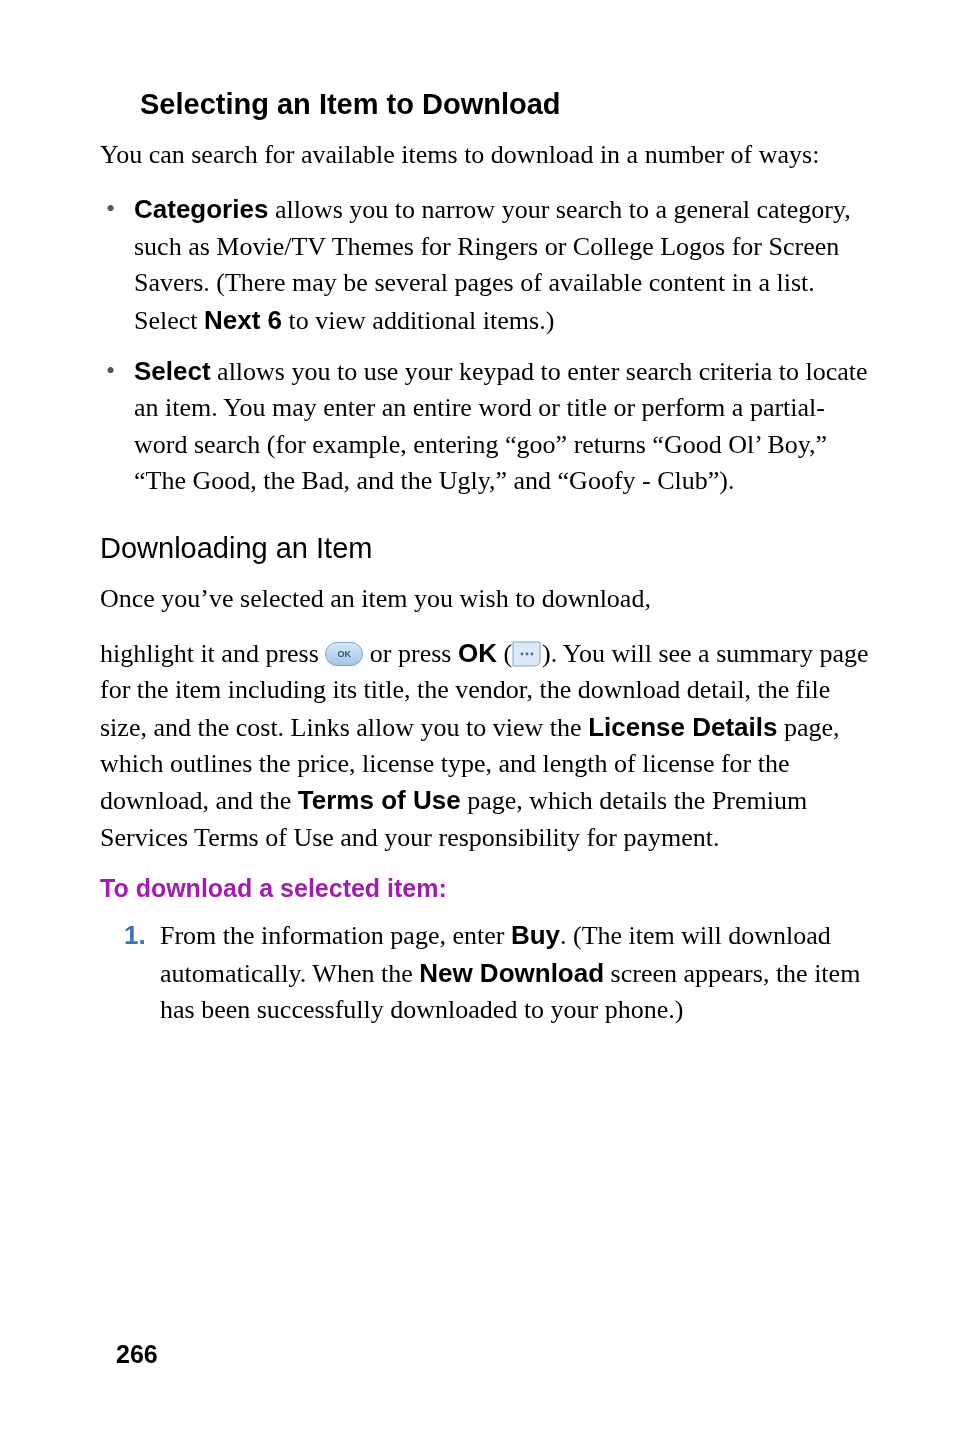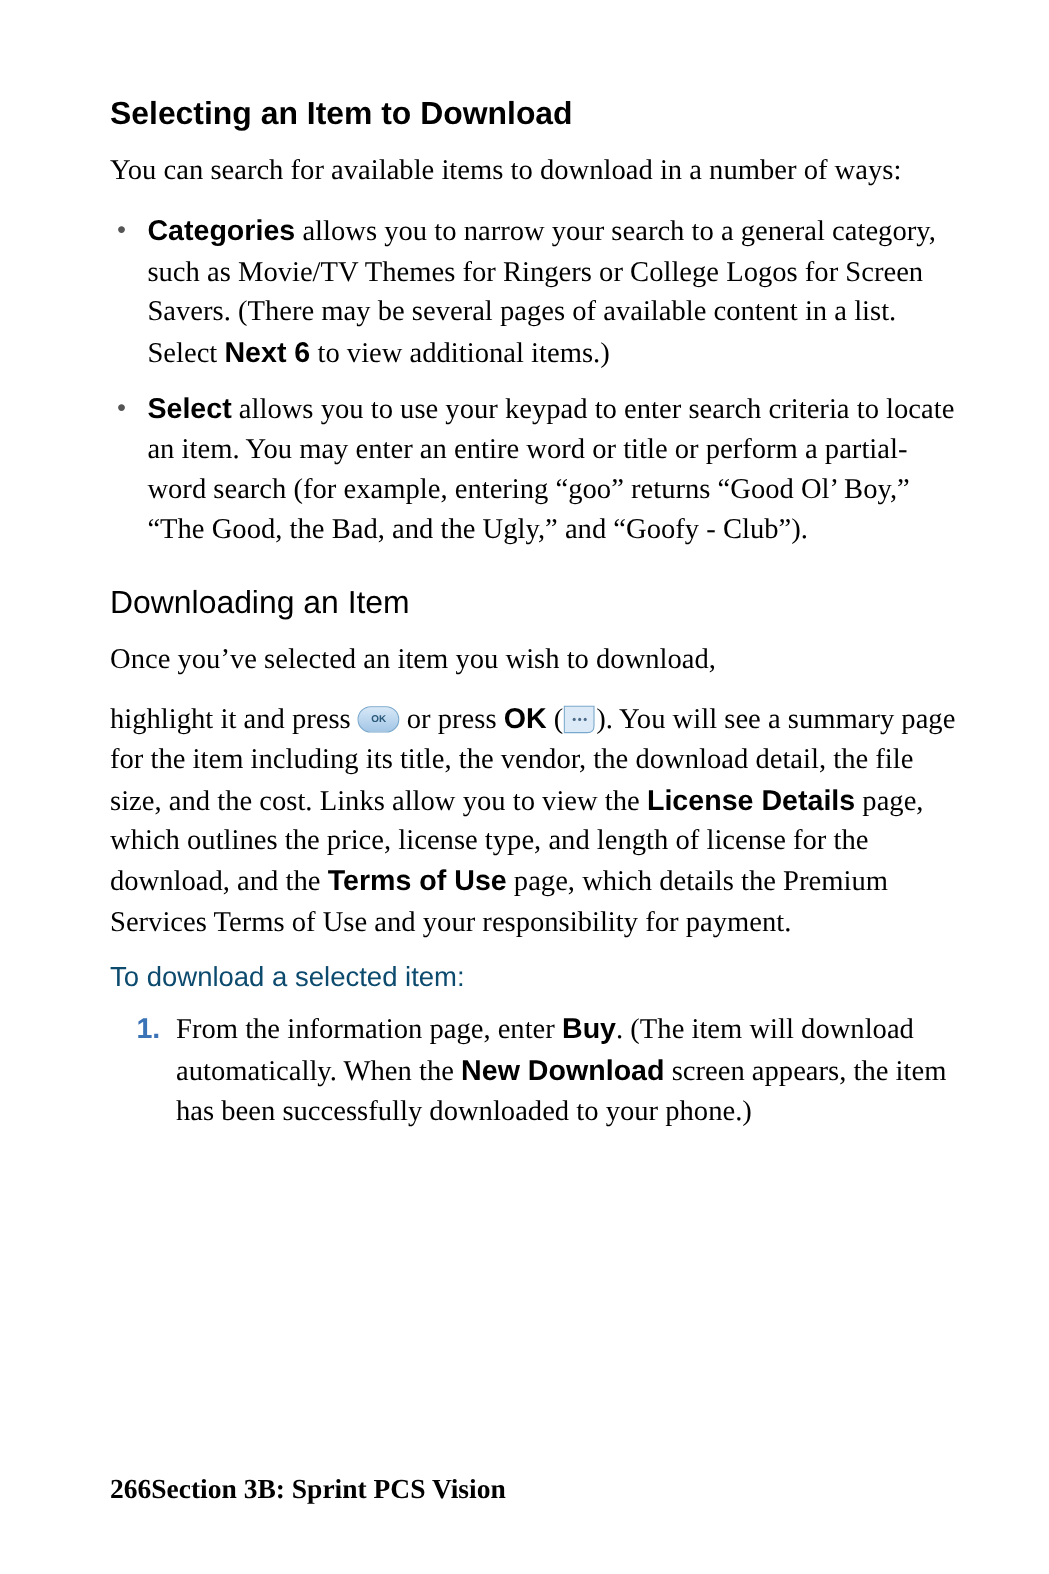--- a/index.html
+++ b/index.html
@@ -11,20 +11,21 @@
       color: #000;
       position: relative;
       padding: 80px 80px 0 100px;
     }
     .heading {
       font-family: Arial, Helvetica, sans-serif;
       font-weight: bold;
       font-size: 29px;
       margin-bottom: 16px;
       margin-top: 8px;
+      margin-left: 40px;
     }
     .intro {
       font-size: 26px;
       line-height: 1.4;
       margin-bottom: 18px;
     }
     ul {
       list-style: none;
       padding-left: 34px;
       margin-bottom: 24px;
@@ -42,47 +43,48 @@
       top: 0;
       font-size: 26px;
       color: #555;
     }
     .bold-sans {
       font-family: Arial, Helvetica, sans-serif;
       font-weight: bold;
     }
     .subheading {
       font-family: Arial, Helvetica, sans-serif;
-      font-weight: normal;
+      font-weight: bold;
       font-size: 25px;
-      color: #0c4a6e;
+      color: #a21caf;
       margin-top: 10px;
       margin-bottom: 14px;
     }
     .step-list {
       list-style: none;
       padding-left: 60px;
       margin-top: 6px;
     }
     .step-list li::before { content: none; }
     .step-num {
       font-family: Arial, Helvetica, sans-serif;
       font-weight: bold;
       color: #3a74b7;
       position: absolute;
       left: -36px;
       top: 0;
     }
     .footer {
       position: absolute;
       bottom: 62px;
-      left: 100px;
+      left: 116px;
       right: 80px;
       display: flex;
-      font-family: Liberation Serif, serif;
+      justify-content: space-between;
+      font-family: Liberation Sans, sans-serif;
       font-weight: bold;
       font-size: 25px;
     }
     .icon-ok {
       display: inline-block;
       vertical-align: middle;
       width: 38px;
       height: 24px;
       border-radius: 12px;
       background: linear-gradient(#d7e8f7, #a3c6e6);
@@ -155,14 +157,13 @@
 
 <ol class="step-list">
   <li>
     <span class="step-num">1.</span>
     <span>From the information page, enter </span><span class="bold-sans">Buy</span><span>. (The item will download automatically. When the </span><span class="bold-sans">New Download</span><span> screen appears, the item has been successfully downloaded to your phone.)</span>
   </li>
 </ol>
 
 <div class="footer">
   <span>266</span>
-  <span>Section 3B: Sprint PCS Vision</span>
 </div>
 
 </body></html>

